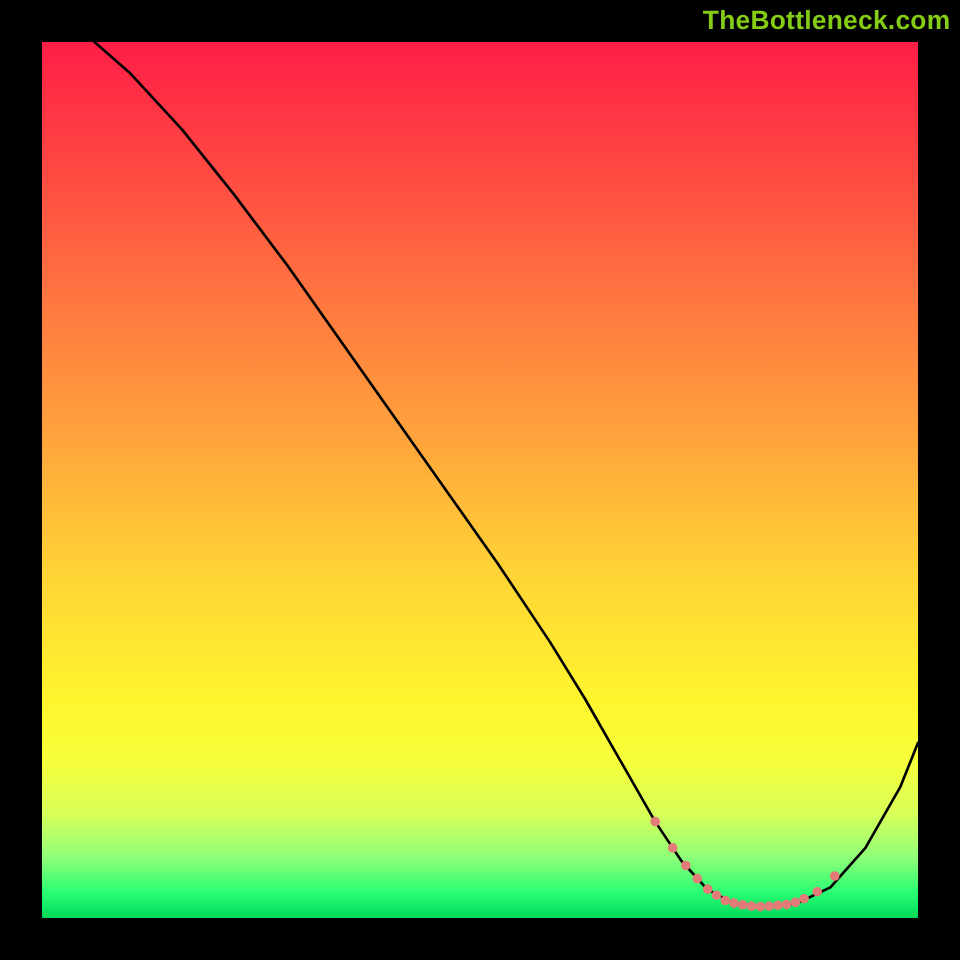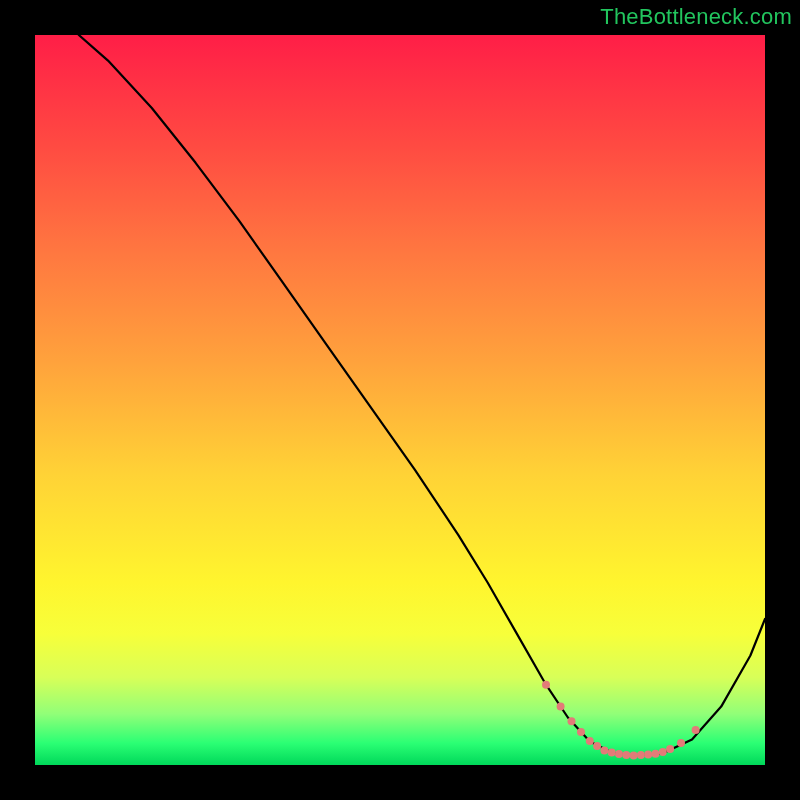--- a/index.html
+++ b/index.html
@@ -45,22 +45,22 @@
     top: 0;
     width: 730px;
     height: 730px;
   }
   .watermark {
     position: absolute;
     top: 4px;
     right: 8px;
     font-family: Arial, Helvetica, sans-serif;
     font-size: 22px;
-    font-weight: 400;
-    color: #22c55e;
+    font-weight: 700;
+    color: #84cc16;
     letter-spacing: 0.2px;
   }
 </style>
 </head>
 <body>
 
 <div class="frame">
   <div class="plot">
     <svg class="curve" viewBox="0 0 730 730" preserveAspectRatio="none">
       <path fill="none" stroke="#000000" stroke-width="2.2" stroke-linejoin="round" stroke-linecap="round" d="M43.8 0.0 L73.0 25.6 L116.8 73.0 L160.6 127.8 L204.4 186.1 L248.2 248.2 L292.0 310.3 L335.8 372.3 L379.6 434.3 L423.4 500.1 L452.6 547.5 L481.8 598.6 L511.0 649.7 L532.9 682.5 L554.8 706.6 L576.7 717.6 L598.6 720.5 L627.8 718.3 L657.0 704.5 L686.2 671.6 L715.4 620.5 L730.0 584.0" id="curvePath"></path>

